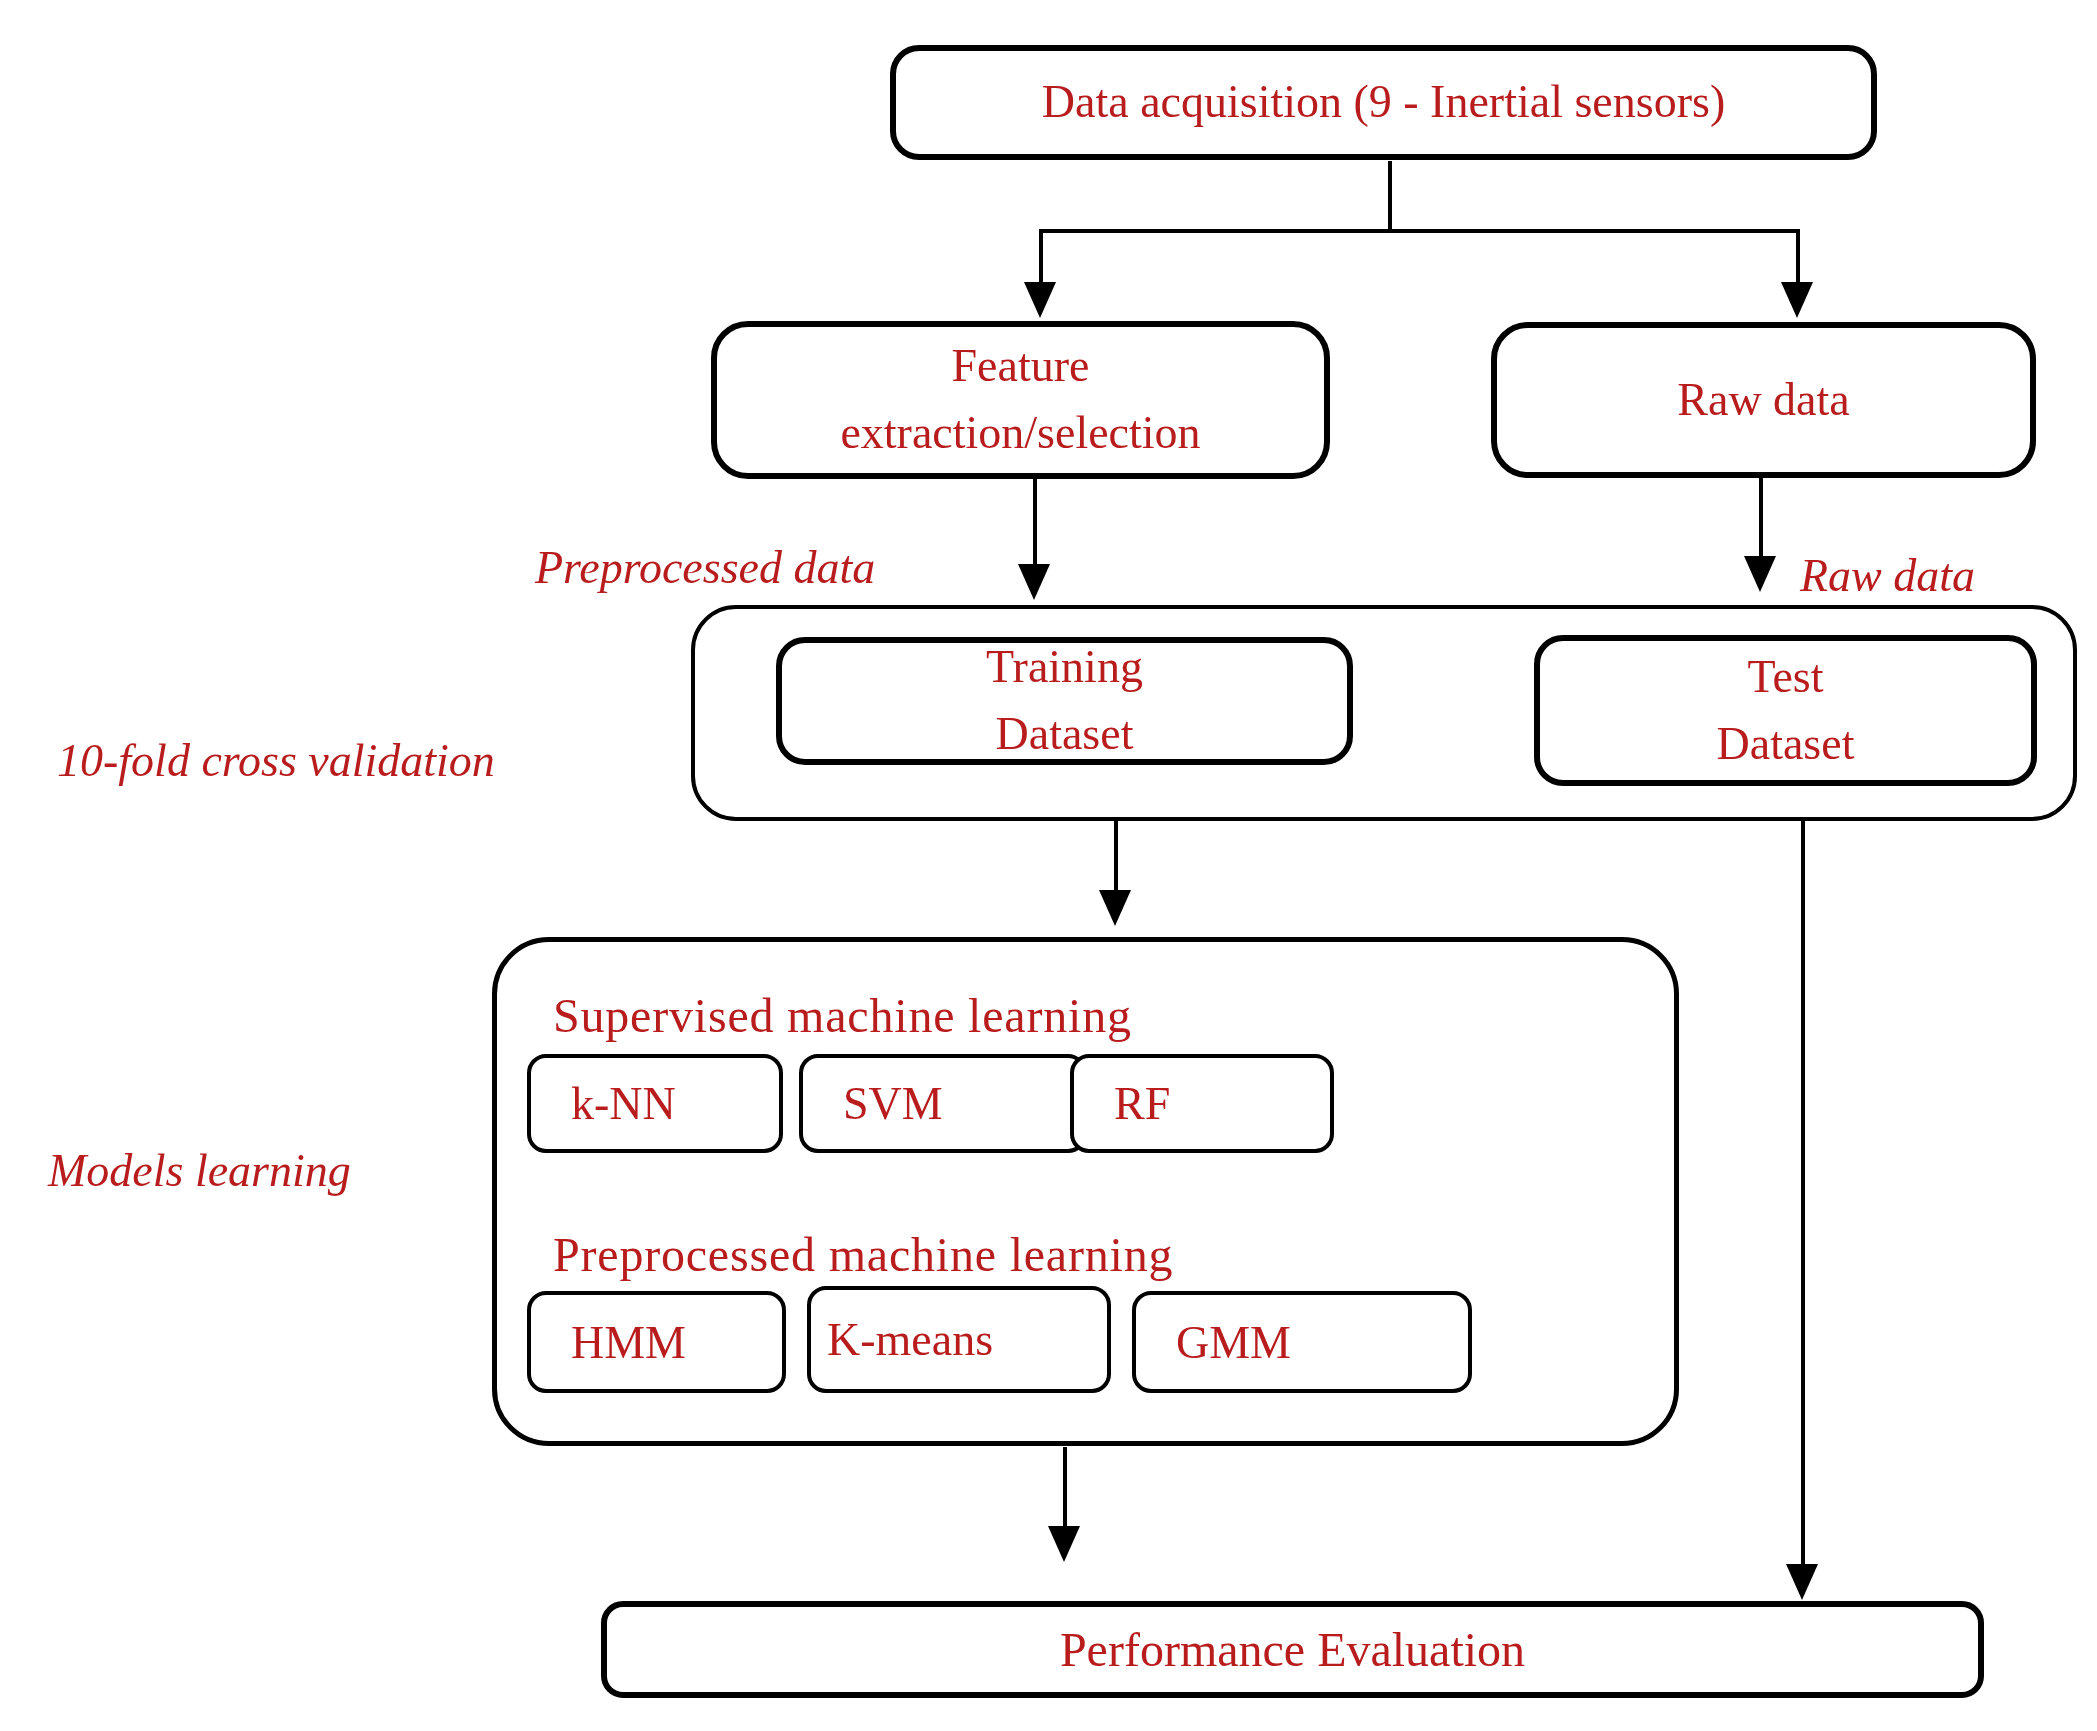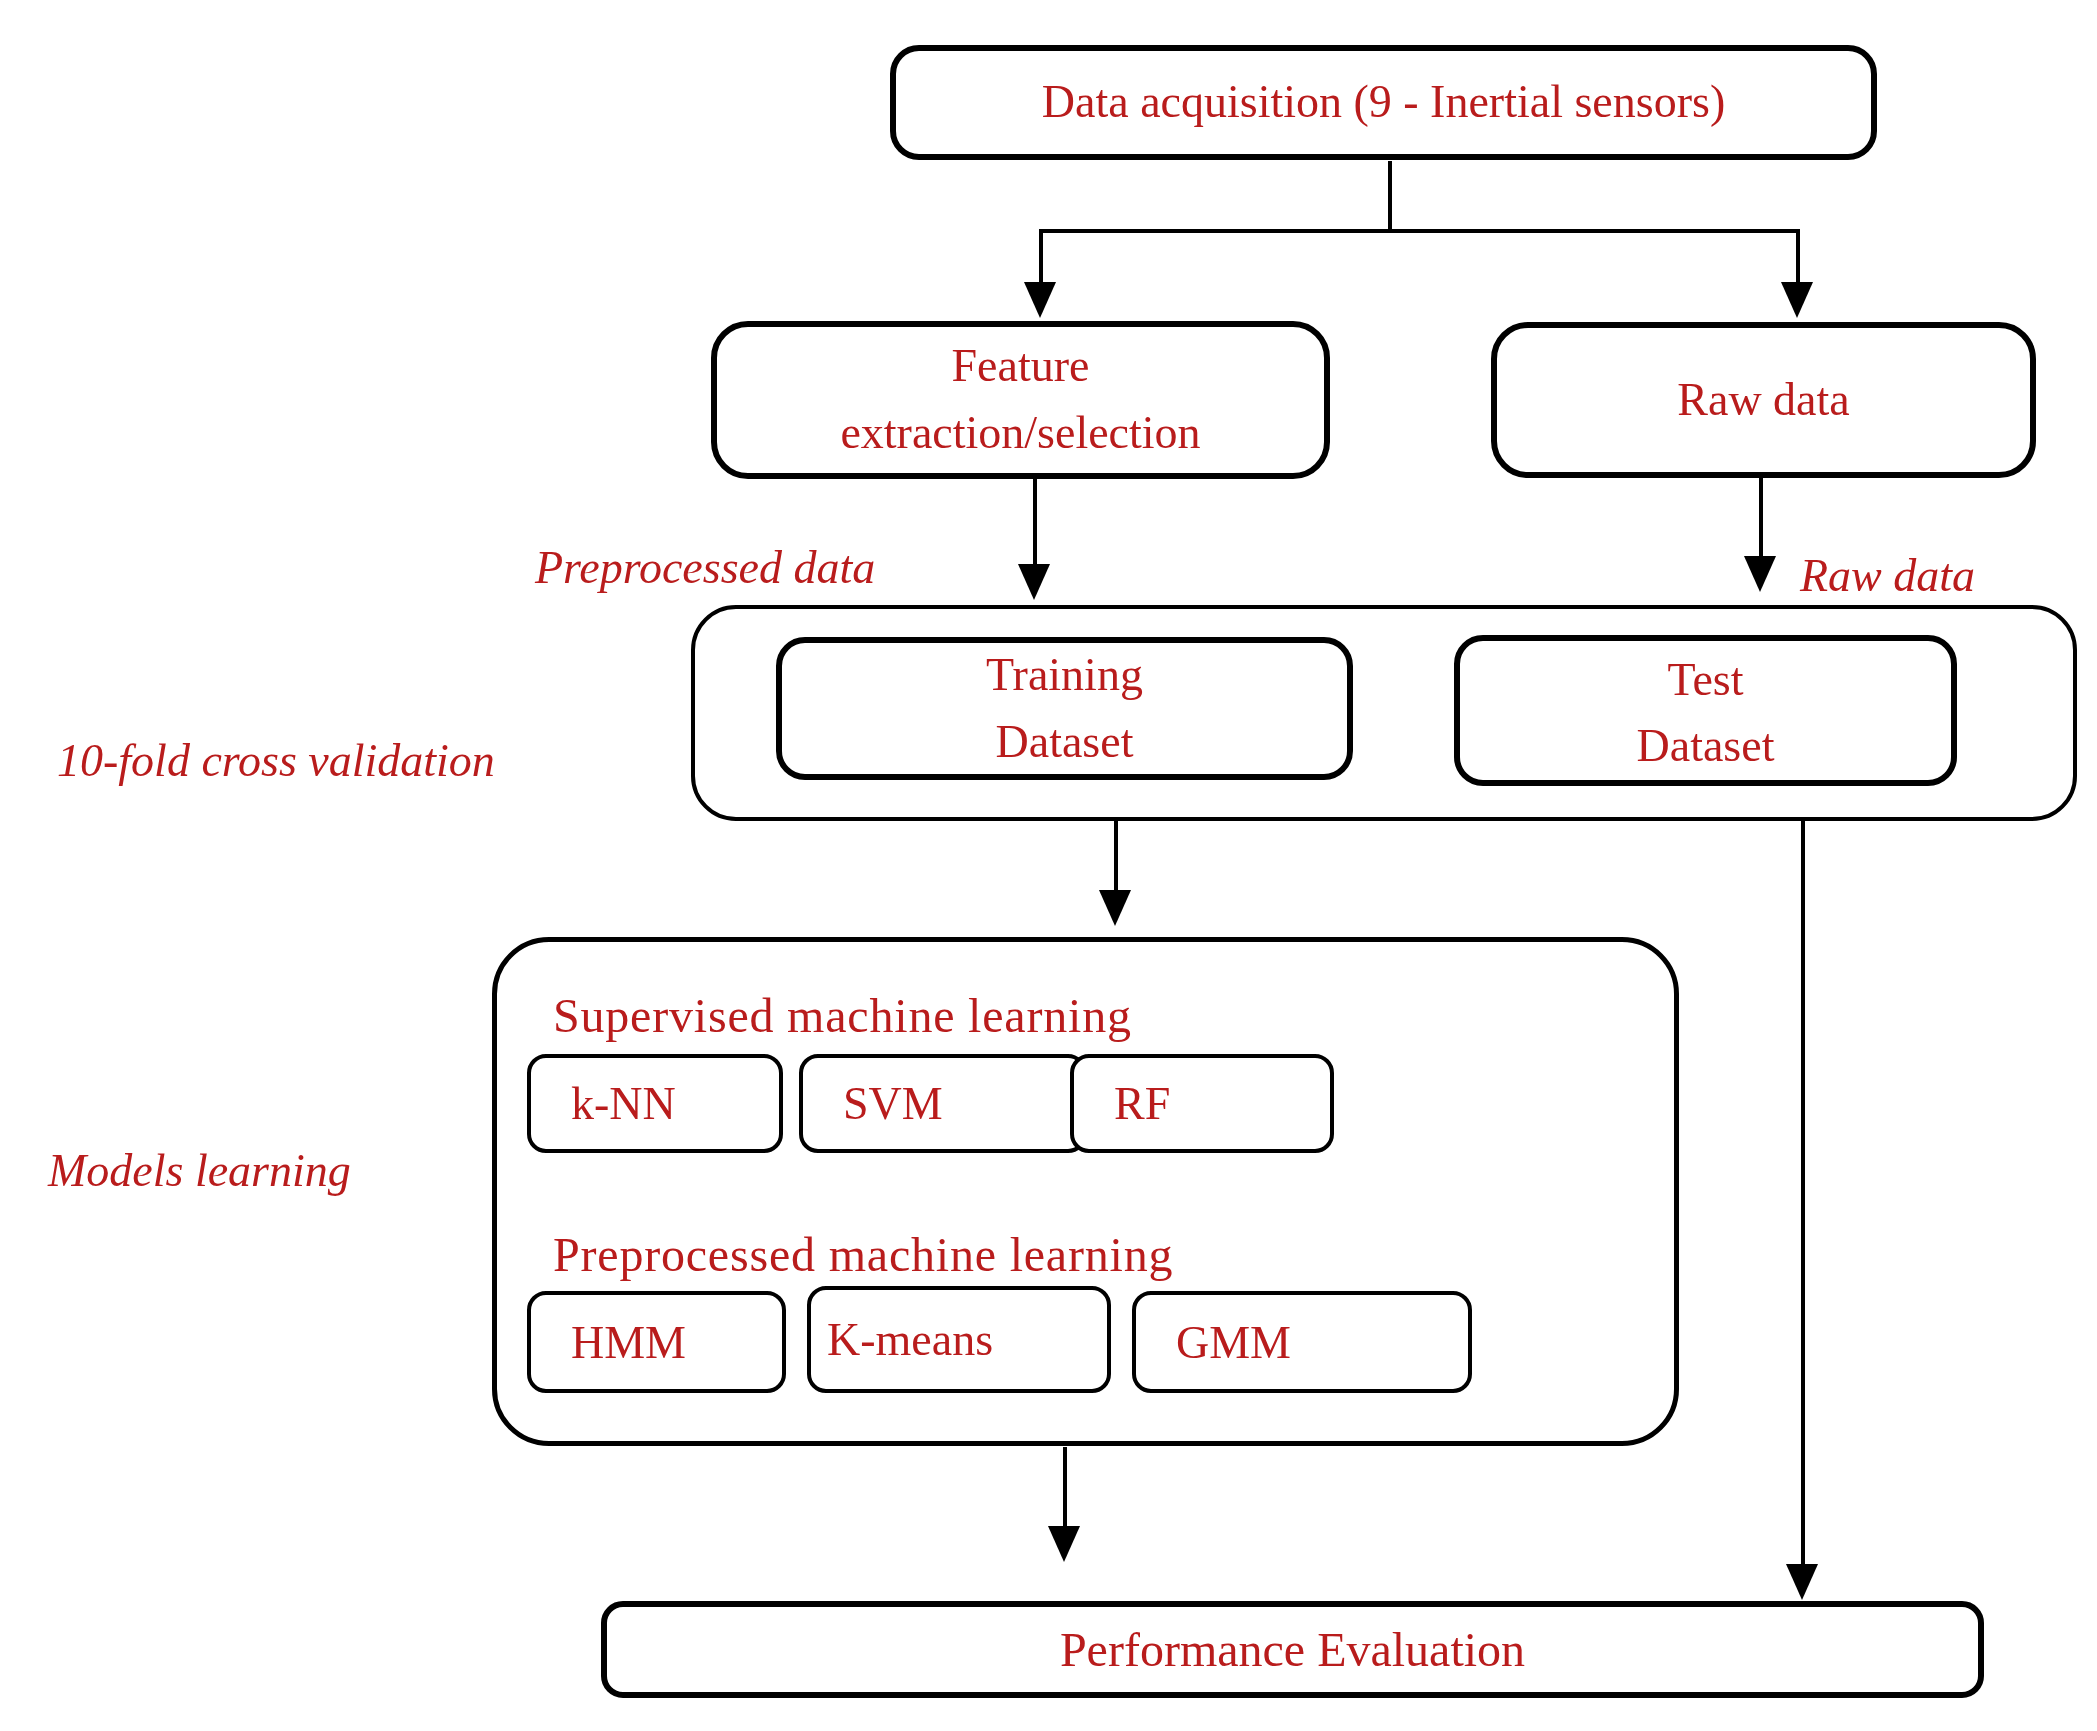--- a/index.html
+++ b/index.html
@@ -101,25 +101,25 @@
 
   <div class="line" style="left:1033px; top:478px; width:4px; height:86px;"></div>
   <div class="arrow-down" style="left:1018px; top:564px;"></div>
   <div class="annotation" style="left:535px; top:541px;">Preprocessed data</div>
 
   <div class="line" style="left:1759px; top:478px; width:4px; height:78px;"></div>
   <div class="arrow-down" style="left:1744px; top:556px;"></div>
   <div class="annotation" style="left:1800px; top:549px;">Raw data</div>
 
   <div class="container-box" style="left:691px; top:605px; width:1386px; height:216px; border-radius:45px;"></div>
-  <div class="node" style="left:776px; top:637px; width:577px; height:143px; border-radius:29px;">
+  <div class="node" style="left:776px; top:637px; width:577px; height:128px; border-radius:29px;">
     <span>Training</span>
     <span>Dataset</span>
   </div>
-  <div class="node" style="left:1454px; top:635px; width:503px; height:151px; border-radius:29px;justify-content:flex-end;">
+  <div class="node" style="left:1534px; top:635px; width:503px; height:151px; border-radius:29px;">
     <span>Test</span>
     <span>Dataset</span>
   </div>
   <div class="annotation" style="left:57px; top:734px;">10-fold cross validation</div>
 
   <div class="line" style="left:1114px; top:821px; width:4px; height:70px;"></div>
   <div class="arrow-down" style="left:1099px; top:890px;"></div>
 
   <div class="container-box" style="left:492px; top:937px; width:1187px; height:509px; border-radius:57px; border-width:5.6px;"></div>
   <div class="annotation" style="left:48px; top:1144px;">Models learning</div>

